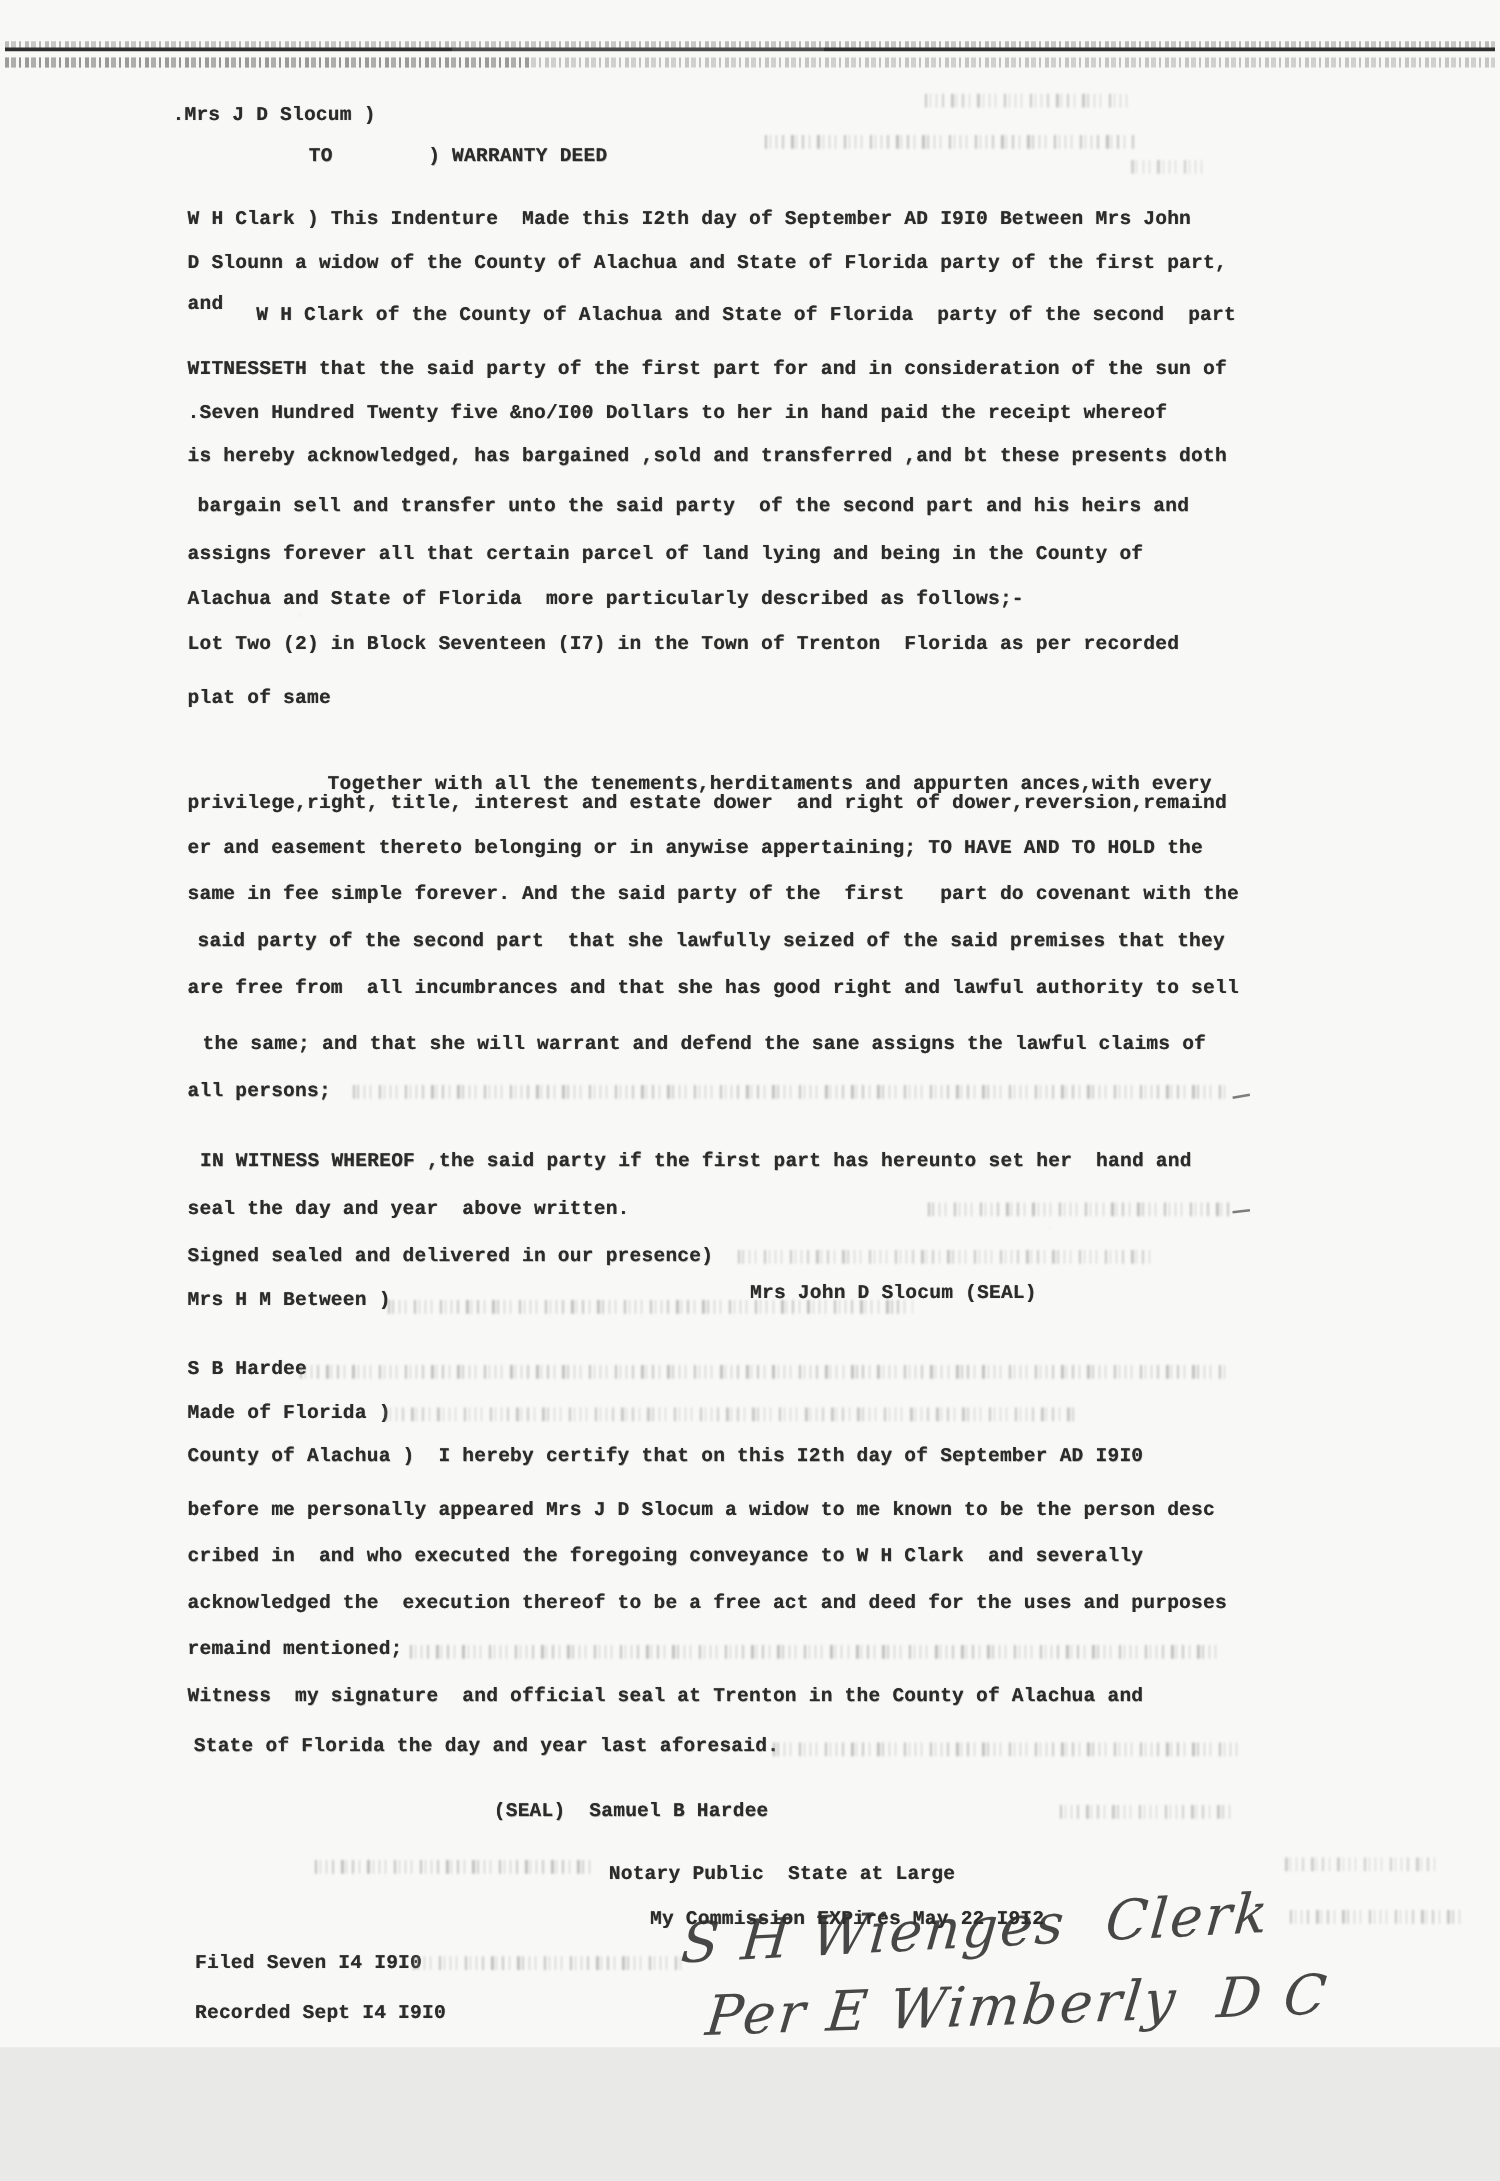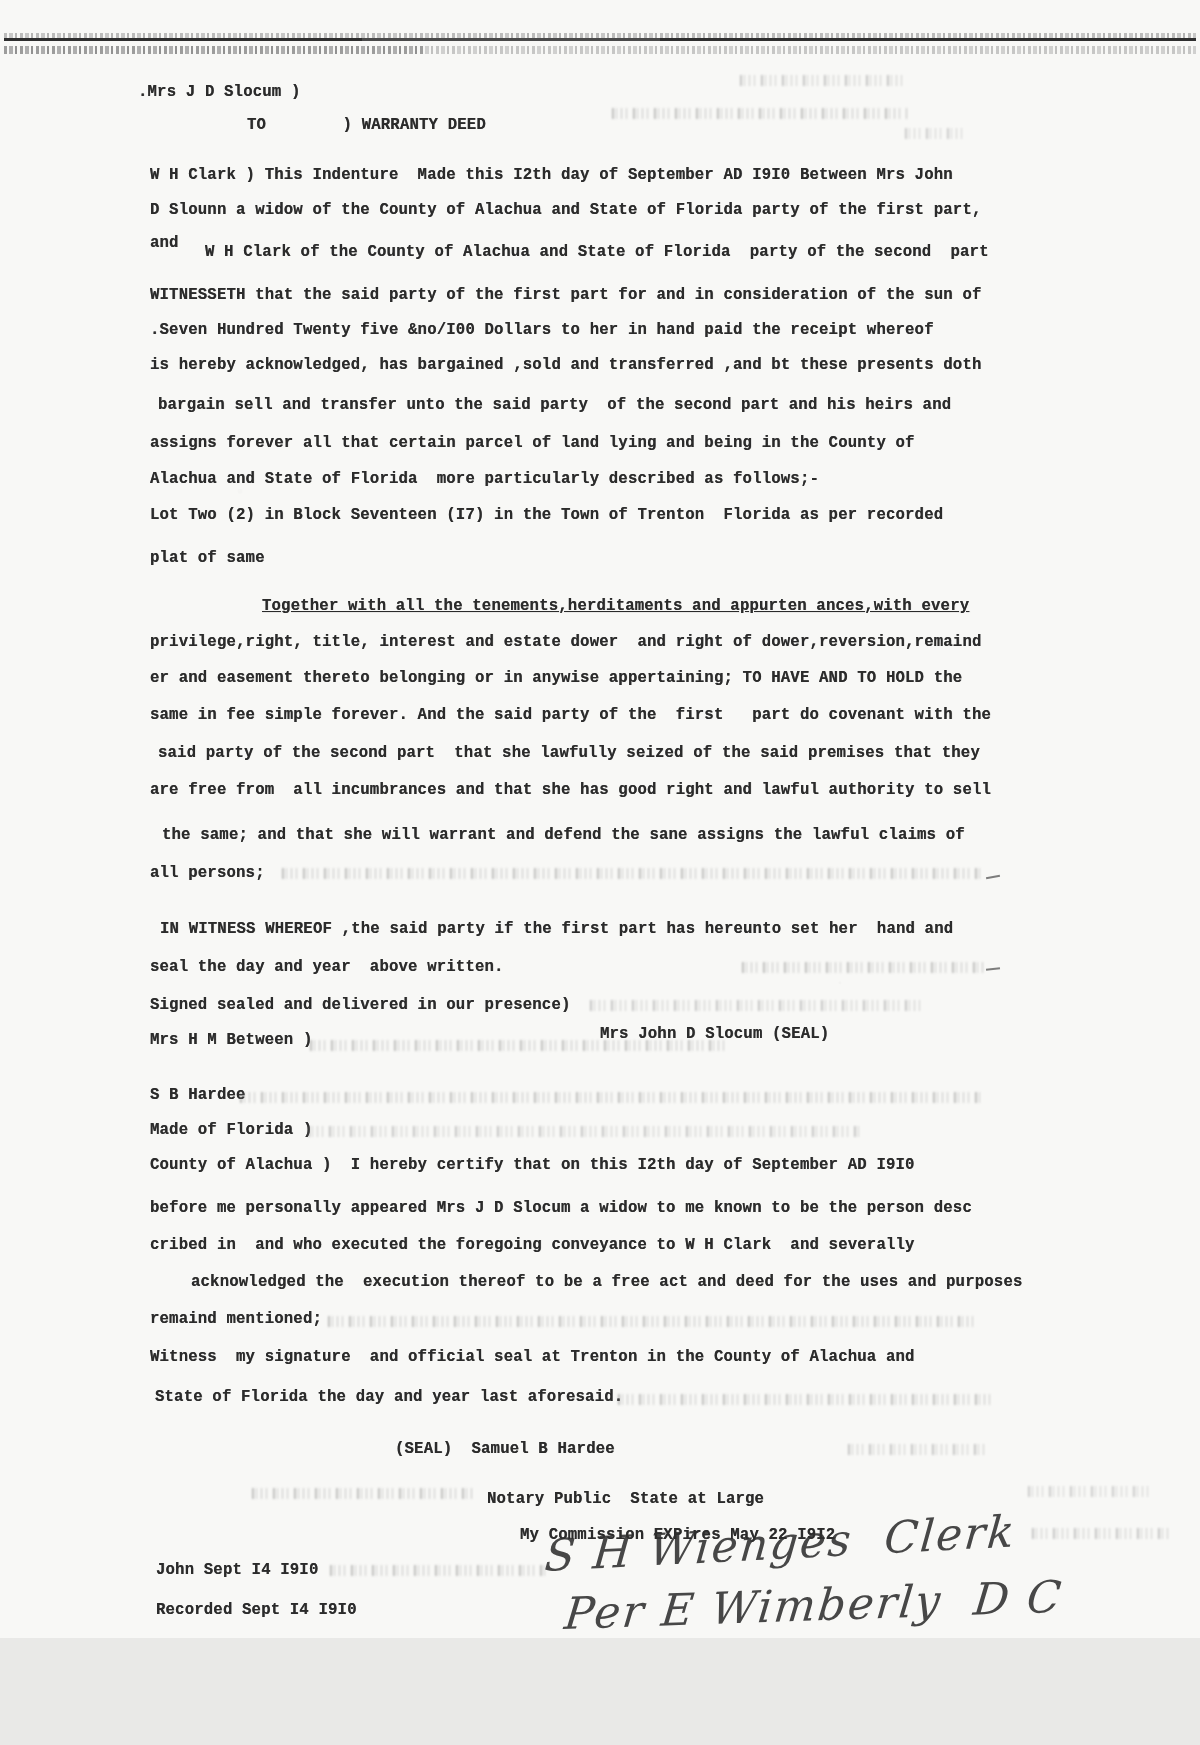--- a/index.html
+++ b/index.html
@@ -75,46 +75,46 @@
       <div class="doc-line" style="left: 150px; top: 236px;">and</div>
       <div class="doc-line" style="left: 205px; top: 245px;">W H Clark of the County of Alachua and State of Florida  party of the second  part</div>
       <div class="doc-line" style="left: 150px; top: 288px;">WITNESSETH that the said party of the first part for and in consideration of the sun of</div>
       <div class="doc-line" style="left: 150px; top: 323px;">.Seven Hundred Twenty five &amp;no/I00 Dollars to her in hand paid the receipt whereof</div>
       <div class="doc-line" style="left: 150px; top: 358px;">is hereby acknowledged, has bargained ,sold and transferred ,and bt these presents doth</div>
       <div class="doc-line" style="left: 158px; top: 398px;">bargain sell and transfer unto the said party  of the second part and his heirs and</div>
       <div class="doc-line" style="left: 150px; top: 436px;">assigns forever all that certain parcel of land lying and being in the County of</div>
       <div class="doc-line" style="left: 150px; top: 472px;">Alachua and State of Florida  more particularly described as follows;-</div>
       <div class="doc-line" style="left: 150px; top: 508px;">Lot Two (2) in Block Seventeen (I7) in the Town of Trenton  Florida as per recorded</div>
       <div class="doc-line" style="left: 150px; top: 551px;">plat of same</div>
-      <div class="doc-line" style="left: 262px; top: 599px; text-decoration: underline;">Together with all the tenements,herditaments and appurten ances,with every</div>
+      <div class="doc-line" style="left: 262px; top: 620px;">Together with all the tenements,herditaments and appurten ances,with every</div>
       <div class="doc-line" style="left: 150px; top: 635px;">privilege,right, title, interest and estate dower  and right of dower,reversion,remaind</div>
       <div class="doc-line" style="left: 150px; top: 671px;">er and easement thereto belonging or in anywise appertaining; TO HAVE AND TO HOLD the</div>
       <div class="doc-line" style="left: 150px; top: 708px;">same in fee simple forever. And the said party of the  first   part do covenant with the</div>
       <div class="doc-line" style="left: 158px; top: 746px;">said party of the second part  that she lawfully seized of the said premises that they</div>
       <div class="doc-line" style="left: 150px; top: 783px;">are free from  all incumbrances and that she has good right and lawful authority to sell</div>
       <div class="doc-line" style="left: 162px; top: 828px;">the same; and that she will warrant and defend the sane assigns the lawful claims of</div>
       <div class="doc-line" style="left: 150px; top: 866px;">all persons;</div>
       <div class="doc-line" style="left: 160px; top: 922px;">IN WITNESS WHEREOF ,the said party if the first part has hereunto set her  hand and</div>
       <div class="doc-line" style="left: 150px; top: 960px;">seal the day and year  above written.</div>
       <div class="doc-line" style="left: 150px; top: 998px;">Signed sealed and delivered in our presence)</div>
       <div class="doc-line" style="left: 150px; top: 1033px;">Mrs H M Between )</div>
       <div class="doc-line" style="left: 600px; top: 1027px;">Mrs John D Slocum (SEAL)</div>
       <div class="doc-line" style="left: 150px; top: 1088px;">S B Hardee</div>
       <div class="doc-line" style="left: 150px; top: 1123px;">Made of Florida )</div>
       <div class="doc-line" style="left: 150px; top: 1158px;">County of Alachua )  I hereby certify that on this I2th day of September AD I9I0</div>
       <div class="doc-line" style="left: 150px; top: 1201px;">before me personally appeared Mrs J D Slocum a widow to me known to be the person desc</div>
       <div class="doc-line" style="left: 150px; top: 1238px;">cribed in  and who executed the foregoing conveyance to W H Clark  and severally</div>
-      <div class="doc-line" style="left: 150px; top: 1275px; margin-left: 41px;">acknowledged the  execution thereof to be a free act and deed for the uses and purposes</div>
+      <div class="doc-line" style="left: 150px; top: 1275px;">acknowledged the  execution thereof to be a free act and deed for the uses and purposes</div>
       <div class="doc-line" style="left: 150px; top: 1312px;">remaind mentioned;</div>
       <div class="doc-line" style="left: 150px; top: 1350px;">Witness  my signature  and official seal at Trenton in the County of Alachua and</div>
       <div class="doc-line" style="left: 155px; top: 1390px;">State of Florida the day and year last aforesaid.</div>
       <div class="doc-line" style="left: 395px; top: 1442px;">(SEAL)  Samuel B Hardee</div>
       <div class="doc-line" style="left: 487px; top: 1492px;">Notary Public  State at Large</div>
       <div class="doc-line" style="left: 520px; top: 1528px;">My Commission EXPires May 22 I9I2</div>
-      <div class="doc-line" style="left: 156px; top: 1563px;">John Sept I4 I9I0</div>
+      <div class="doc-line" style="left: 156px; top: 1563px;">Filed Seven I4 I9I0</div>
       <div class="doc-line" style="left: 156px; top: 1603px;">Recorded Sept I4 I9I0</div>
       <div class="doc-line" style="left: 1020px; top: 1672px;">!</div>
     </div>
 
   <div class="handwriting" style="left:545px;top:1530px;transform:rotate(-3deg) skewX(-8deg);">S H Wienges  Clerk</div>
   <div class="handwriting" style="left:565px;top:1588px;transform:rotate(-2deg) skewX(-8deg);">Per E Wimberly  D C</div>
 
   <div class="ghost" style="left:740px;top:75px;width:165px;opacity:0.40;"></div>
   <div class="ghost" style="left:612px;top:108px;width:295px;opacity:0.45;"></div>
   <div class="ghost" style="left:905px;top:128px;width:60px;opacity:0.35;"></div>

